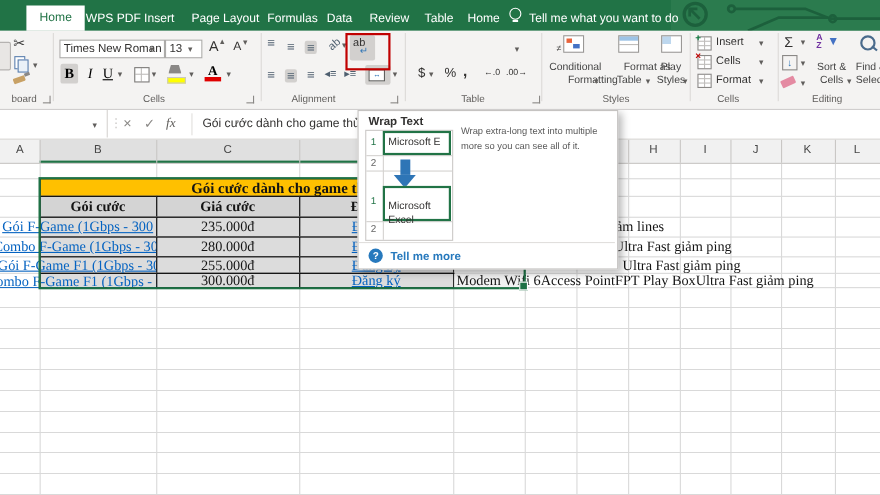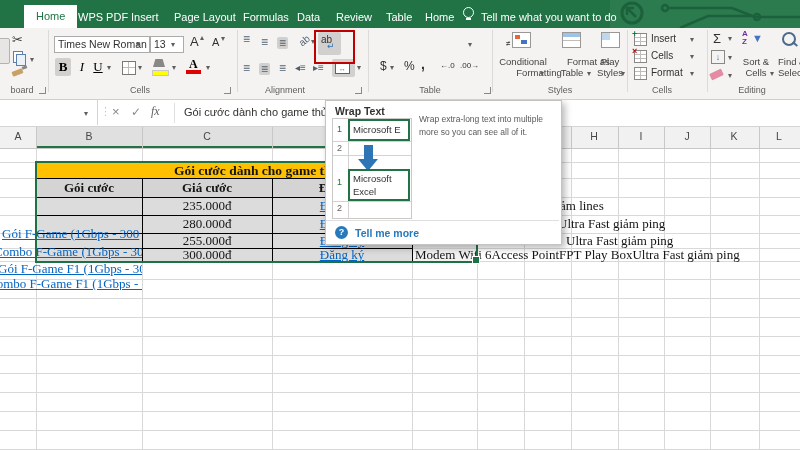--- a/index.html
+++ b/index.html
@@ -37,21 +37,21 @@
   .colsel{background:#E0E0E0;border-bottom:2px solid #217346;}
   .clt{top:4px;width:30px;text-align:center;font-size:10.5px;color:#474747;}
   .vsep{top:0;width:1px;height:22px;background:#C9C7C5;}
   .vline{width:1px;background:#D9D9D9;top:148px;height:302px;z-index:1;}
   .hline{height:1px;background:#D9D9D9;left:0;width:800px;z-index:1;}
   .cell{border:1px solid #000;box-sizing:border-box;z-index:2;}
   .ser{font-family:"Liberation Serif","DejaVu Serif",serif;font-size:13px;color:#141414;}
   .lnk{color:#0563C1;text-decoration:underline;}
   .ctr{text-align:center;}
   .rowtext{z-index:3;white-space:nowrap;}
-  .clip{overflow:hidden;z-index:3;margin-top:28px;}
+  .clip{overflow:hidden;z-index:3;}
   
   .tip{left:325px;top:100px;width:235px;height:143px;background:#fff;border:1px solid #C5C3C1;
        box-shadow:3px 3px 7px rgba(0,0,0,.28);z-index:10;}
   .tip .t{left:9px;top:4px;font-size:10.5px;font-weight:bold;color:#323130;}
   .pv{left:6px;top:17px;width:78px;height:99px;border:1px solid #CBC9C7;background:#fff;}
   .pvline{background:#D4D2D0;}
   .pvnum{font-size:9px;color:#217346;width:13px;text-align:center;}
   .pvcell{border:2px solid #217346;background:#fff;font-size:9.5px;color:#323130;line-height:13px;padding-left:3px;box-sizing:border-box;}
   .desc{font-size:8.5px;color:#595959;white-space:nowrap;}
   .qmark{width:13px;height:13px;border-radius:50%;background:#2779BD;color:#fff;font-size:9px;font-weight:bold;
@@ -346,21 +346,21 @@
     <div class="abs pvline" style="left:0;top:22px;width:78px;height:1px"></div>
     <div class="abs pvline" style="left:0;top:36px;width:78px;height:1px"></div>
     <span class="abs pvnum" style="left:0;top:5px">1</span>
     <span class="abs pvnum" style="left:0;top:24px;color:#666">2</span>
     <div class="abs pvcell" style="left:15px;top:0;width:62px;height:22px;line-height:18px">Microsoft E</div>
     <div class="abs" style="left:31px;top:26px;width:9px;height:14px;background:#2E75B6"></div>
     <div class="abs" style="left:25px;top:40px;width:0;height:0;border-left:10px solid transparent;border-right:10px solid transparent;border-top:12px solid #2E75B6"></div>
     <div class="abs pvline" style="left:0;top:82px;width:78px;height:1px"></div>
     <span class="abs pvnum" style="left:0;top:58px">1</span>
     <span class="abs pvnum" style="left:0;top:84px;color:#666">2</span>
-    <div class="abs pvcell" style="left:15px;top:50px;width:62px;height:32px;padding-top:1px">
+    <div class="abs pvcell" style="left:15px;top:50px;width:62px;height:32px;padding-top:10px">
       <div>Microsoft</div>
       <div>Excel</div>
     </div>
   </div>
   <div class="abs desc" style="left:93px;top:13px">Wrap extra-long text into multiple</div>
   <div class="abs desc" style="left:93px;top:26px">more so you can see all of it.</div>
   <div class="abs" style="left:0;top:119px;width:233px;height:1px;background:#E1DFDD"></div>
   <span class="abs qmark" style="left:9px;top:125px">?</span>
   <span class="abs tellmore" style="left:29px;top:126px">Tell me more</span>
 </div>

